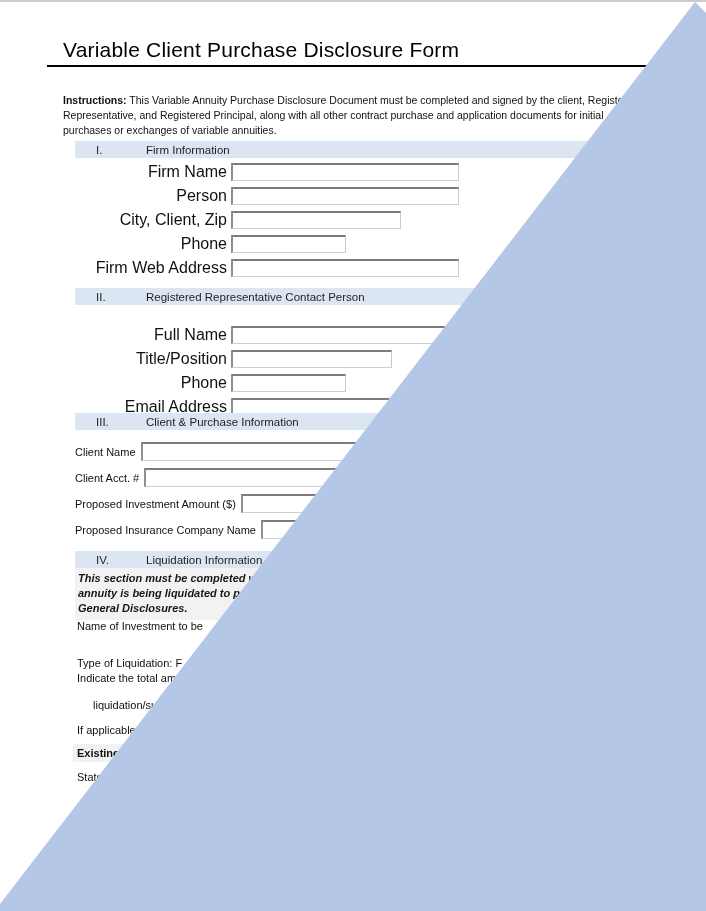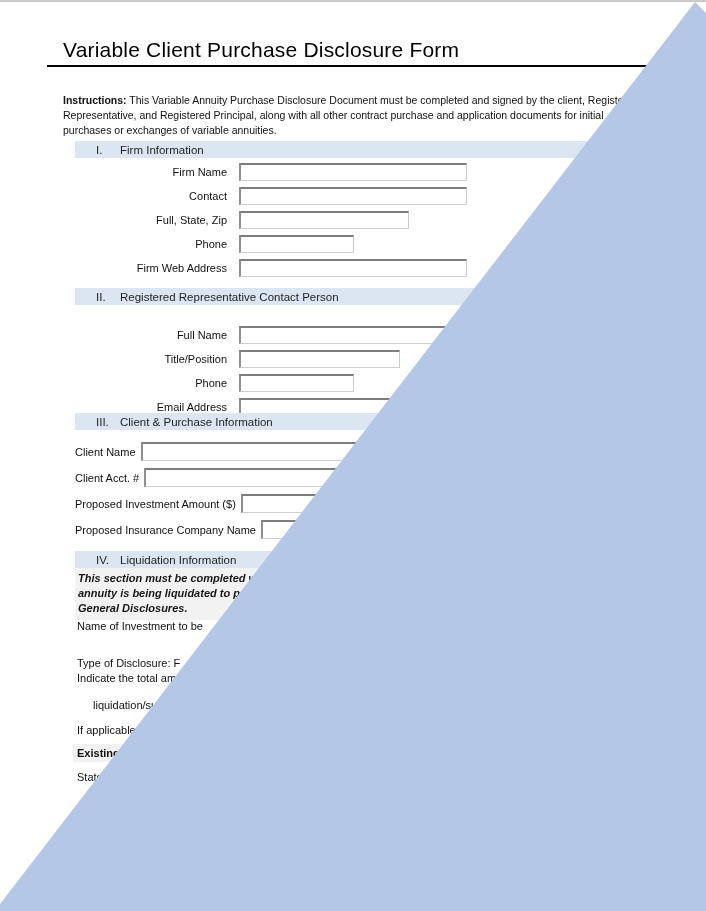--- a/index.html
+++ b/index.html
@@ -15,26 +15,26 @@
   .title-rule{position:absolute;left:47px;top:65px;width:612px;height:0;border-top:2px solid #000;}
   .instructions{
     position:absolute;left:63px;top:82px;width:582px;font-size:10.5px;line-height:15px;color:#111;
   }
   .instructions b{font-weight:700;}
   .band{
     position:absolute;left:75px;width:584px;height:17px;background:#dce6f2;
     display:flex;align-items:center;font-size:11.5px;color:#1f1f1f;
   }
   .band .num{display:inline-block;padding-left:21px;width:24px;}
-  .band .btitle{white-space:nowrap;}
+  .band .btitle{white-space:nowrap;margin-left:26px;}
   .rows{position:absolute;left:75px;}
   .frow{display:flex;align-items:center;height:24px;}
   .flabel{
-    display:inline-block;width:152px;text-align:right;padding-right:12px;
-    font-size:11px;color:#111;white-space:nowrap;
+    display:inline-block;width:152px;text-align:right;padding-right:4px;
+    font-size:16px;color:#111;white-space:nowrap;
   }
   .fbox{
     height:15px;background:#fff;box-sizing:content-box;padding:0 2px;
     border-top:2px solid #7d7d7d;border-left:2px solid #8f8f8f;
     border-right:1px solid #c9c9c9;border-bottom:1px solid #cfcfcf;
     font-family:"Liberation Sans",sans-serif;font-size:11px;outline:none;
   }
   .w225{width:221px;} .w167{width:163px;} .w112{width:108px;} .w158{width:154px;}
   .lrows{position:absolute;left:75px;width:385px;}
   .lrow{display:flex;align-items:flex-end;height:26px;}
@@ -67,25 +67,25 @@
   <div class="band" style="top:141px;">
     <span class="num">I.</span>
     <span class="btitle">Firm Information</span>
   </div>
   <div class="rows" style="top:160px;">
     <div class="frow">
       <span class="flabel">Firm Name</span>
       <input class="fbox w225" value="" style="">
     </div>
     <div class="frow">
-      <span class="flabel">Contact</span>
+      <span class="flabel">Person</span>
       <input class="fbox w225" value="" style="">
     </div>
     <div class="frow">
-      <span class="flabel">Full, State, Zip</span>
+      <span class="flabel">City, Client, Zip</span>
       <input class="fbox w167" value="" style="">
     </div>
     <div class="frow">
       <span class="flabel">Phone</span>
       <input class="fbox w112" value="" style="">
     </div>
     <div class="frow">
       <span class="flabel">Firm Web Address</span>
       <input class="fbox w225" value="" style="">
     </div>
@@ -141,21 +141,21 @@
     <span class="num">IV.</span>
     <span class="btitle">Liquidation Information</span>
   </div>
   <div class="note-block">
     <div>This section must be completed when</div>
     <div>annuity is being liquidated to purch</div>
     <div>General Disclosures.</div>
   </div>
 
   <div class="bline" style="top:620px;">Name of Investment to be</div>
-  <div class="bline" style="top:657px;">Type of Disclosure:   F</div>
+  <div class="bline" style="top:657px;">Type of Liquidation:   F</div>
   <div class="bline" style="top:672px;">Indicate the total am</div>
   <div class="bline" style="top:699px;padding-left:16px;">liquidation/surr</div>
   <div class="bline" style="top:724px;">If applicable</div>
 
   <div class="existing-band">
     <span>Existing</span>
   </div>
   <div class="bline" style="top:771px;">State</div>
 
   <svg class="overlay" viewBox="0 0 706 911" xmlns="http://www.w3.org/2000/svg">

